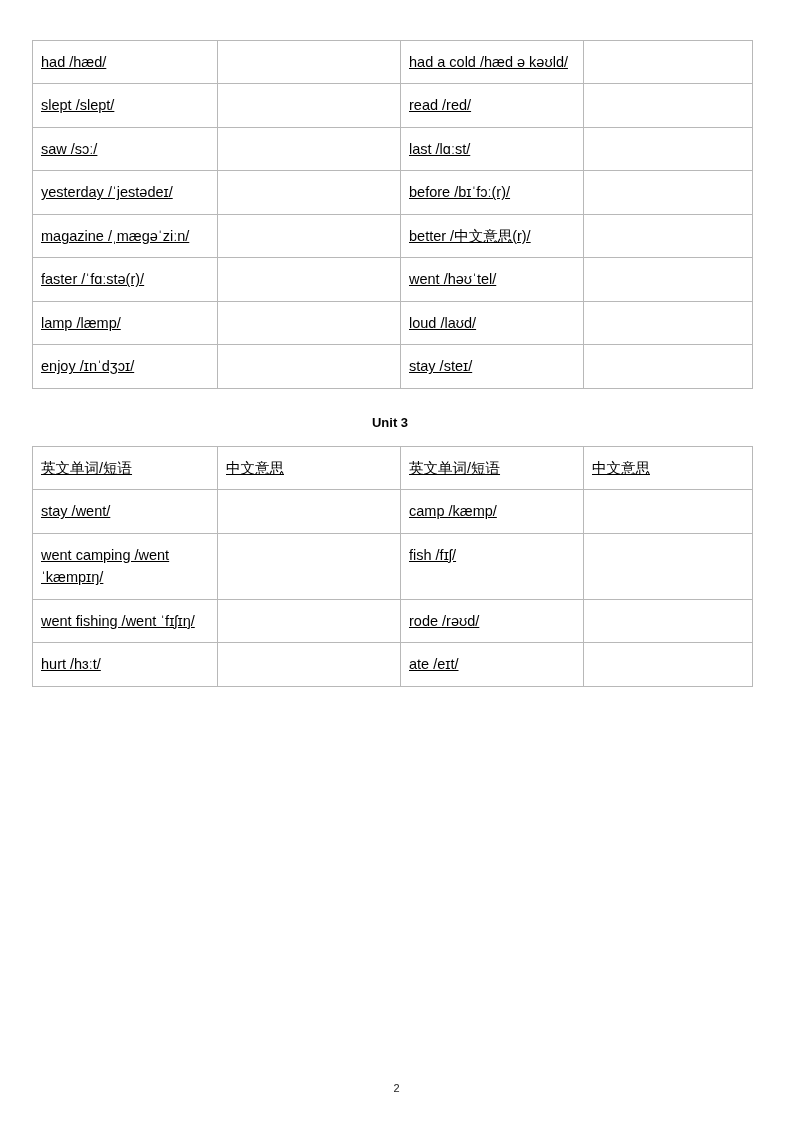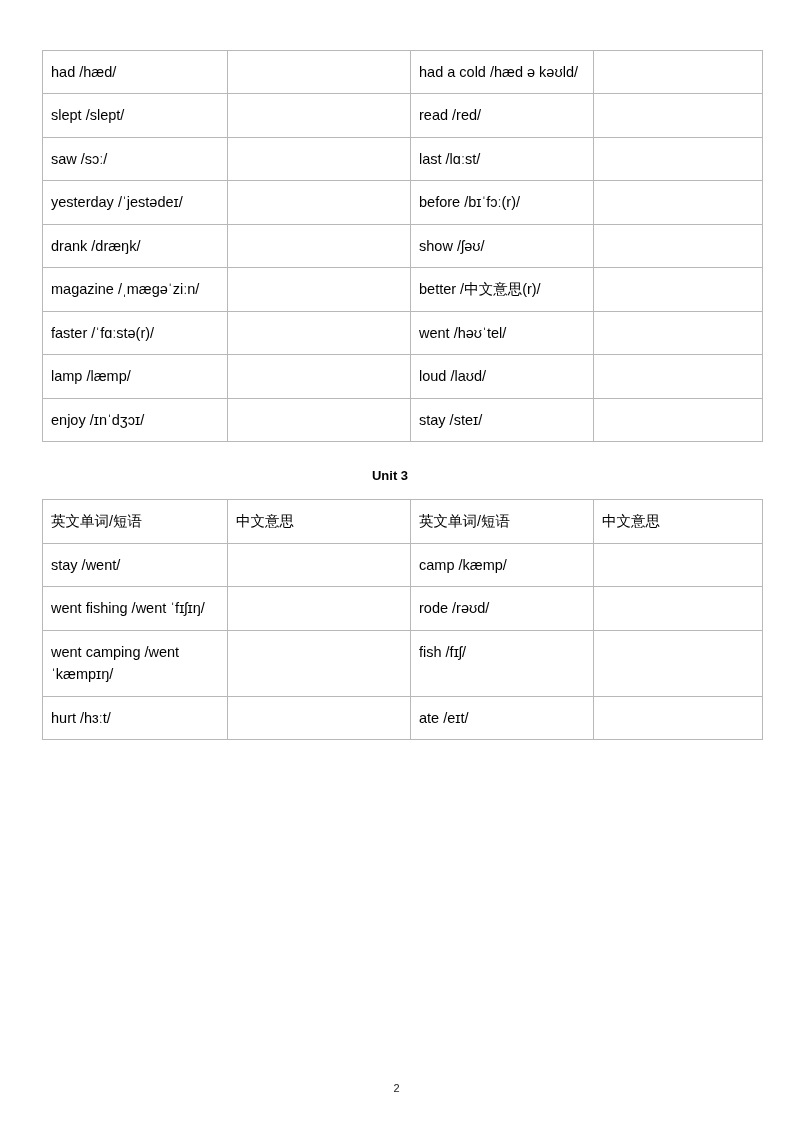--- a/index.html
+++ b/index.html
@@ -17,22 +17,23 @@
   .page {
     position: relative;
     width: 793px;
     height: 1122px;
     box-sizing: border-box;
     padding: 30px 30px 0 30px;
   }
   table.vocab {
     border-collapse: collapse;
     width: 720px;
-    margin: 12px;
+    margin: 2px;
     table-layout: fixed;
+    text-decoration: underline;
   }
   table.vocab td, table.vocab th {
     border: 1px solid #b8b8b8;
     vertical-align: top;
     padding: 10px 8px 10px 8px;
     font-size: 14.5px;
     line-height: 1.55;
     font-weight: normal;
     text-align: left;
   }
@@ -132,34 +133,20 @@
             </td>
           <td>
               <span class="cell-text">before /bɪˈfɔː(r)/</span>
             </td>
           <td>
               <span class="cell-text"></span>
             </td>
         </tr>
         <tr>
           <td>
-              <span class="cell-text">drank /dræŋk/</span>
-            </td>
-          <td>
-              <span class="cell-text"></span>
-            </td>
-          <td>
-              <span class="cell-text">show /ʃəʊ/</span>
-            </td>
-          <td>
-              <span class="cell-text"></span>
-            </td>
-        </tr>
-        <tr>
-          <td>
               <span class="cell-text">magazine /ˌmæɡəˈziːn/</span>
             </td>
           <td>
               <span class="cell-text"></span>
             </td>
           <td>
               <span class="cell-text">better /中文意思(r)/</span>
             </td>
           <td>
               <span class="cell-text"></span>
@@ -239,41 +226,41 @@
             </td>
           <td>
               <span class="cell-text">camp /kæmp/</span>
             </td>
           <td>
               <span class="cell-text"></span>
             </td>
         </tr>
         <tr>
           <td>
+              <span class="cell-text">went camping /went ˈkæmpɪŋ/</span>
+            </td>
+          <td>
+              <span class="cell-text"></span>
+            </td>
+          <td>
+              <span class="cell-text">fish /fɪʃ/</span>
+            </td>
+          <td>
+              <span class="cell-text"></span>
+            </td>
+        </tr>
+        <tr>
+          <td>
               <span class="cell-text">went fishing /went ˈfɪʃɪŋ/</span>
             </td>
           <td>
               <span class="cell-text"></span>
             </td>
           <td>
               <span class="cell-text">rode /rəʊd/</span>
-            </td>
-          <td>
-              <span class="cell-text"></span>
-            </td>
-        </tr>
-        <tr>
-          <td>
-              <span class="cell-text">went camping /went ˈkæmpɪŋ/</span>
-            </td>
-          <td>
-              <span class="cell-text"></span>
-            </td>
-          <td>
-              <span class="cell-text">fish /fɪʃ/</span>
             </td>
           <td>
               <span class="cell-text"></span>
             </td>
         </tr>
         <tr>
           <td>
               <span class="cell-text">hurt /hɜːt/</span>
             </td>
           <td>

